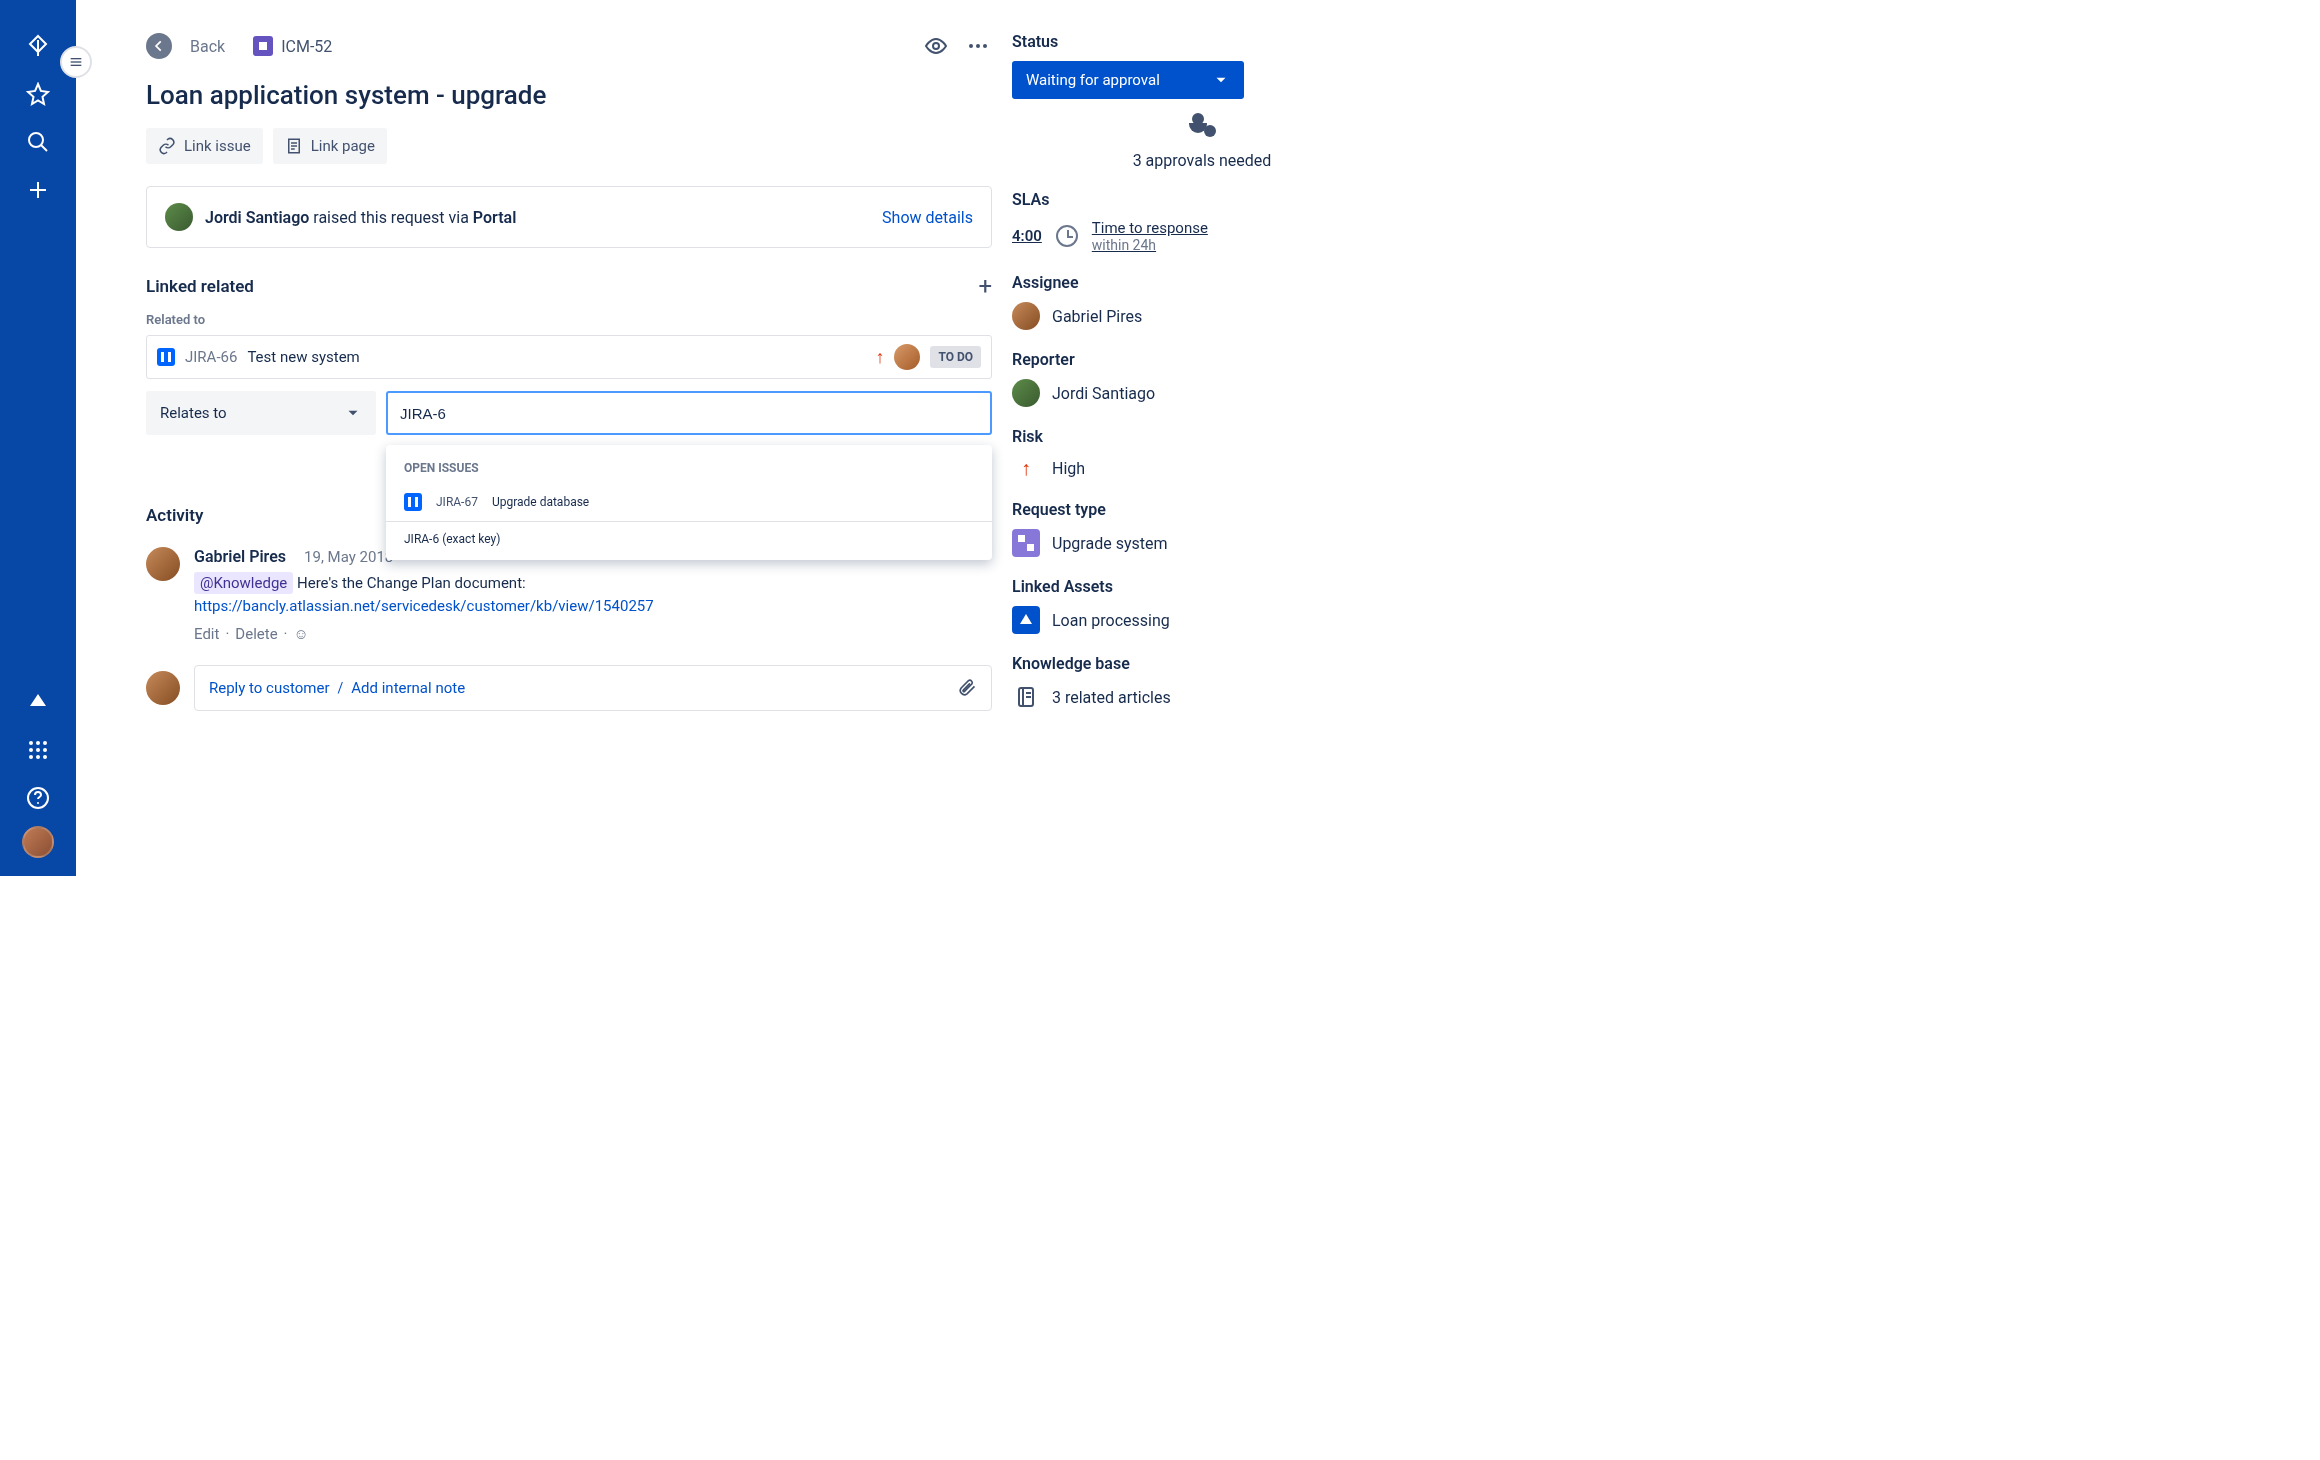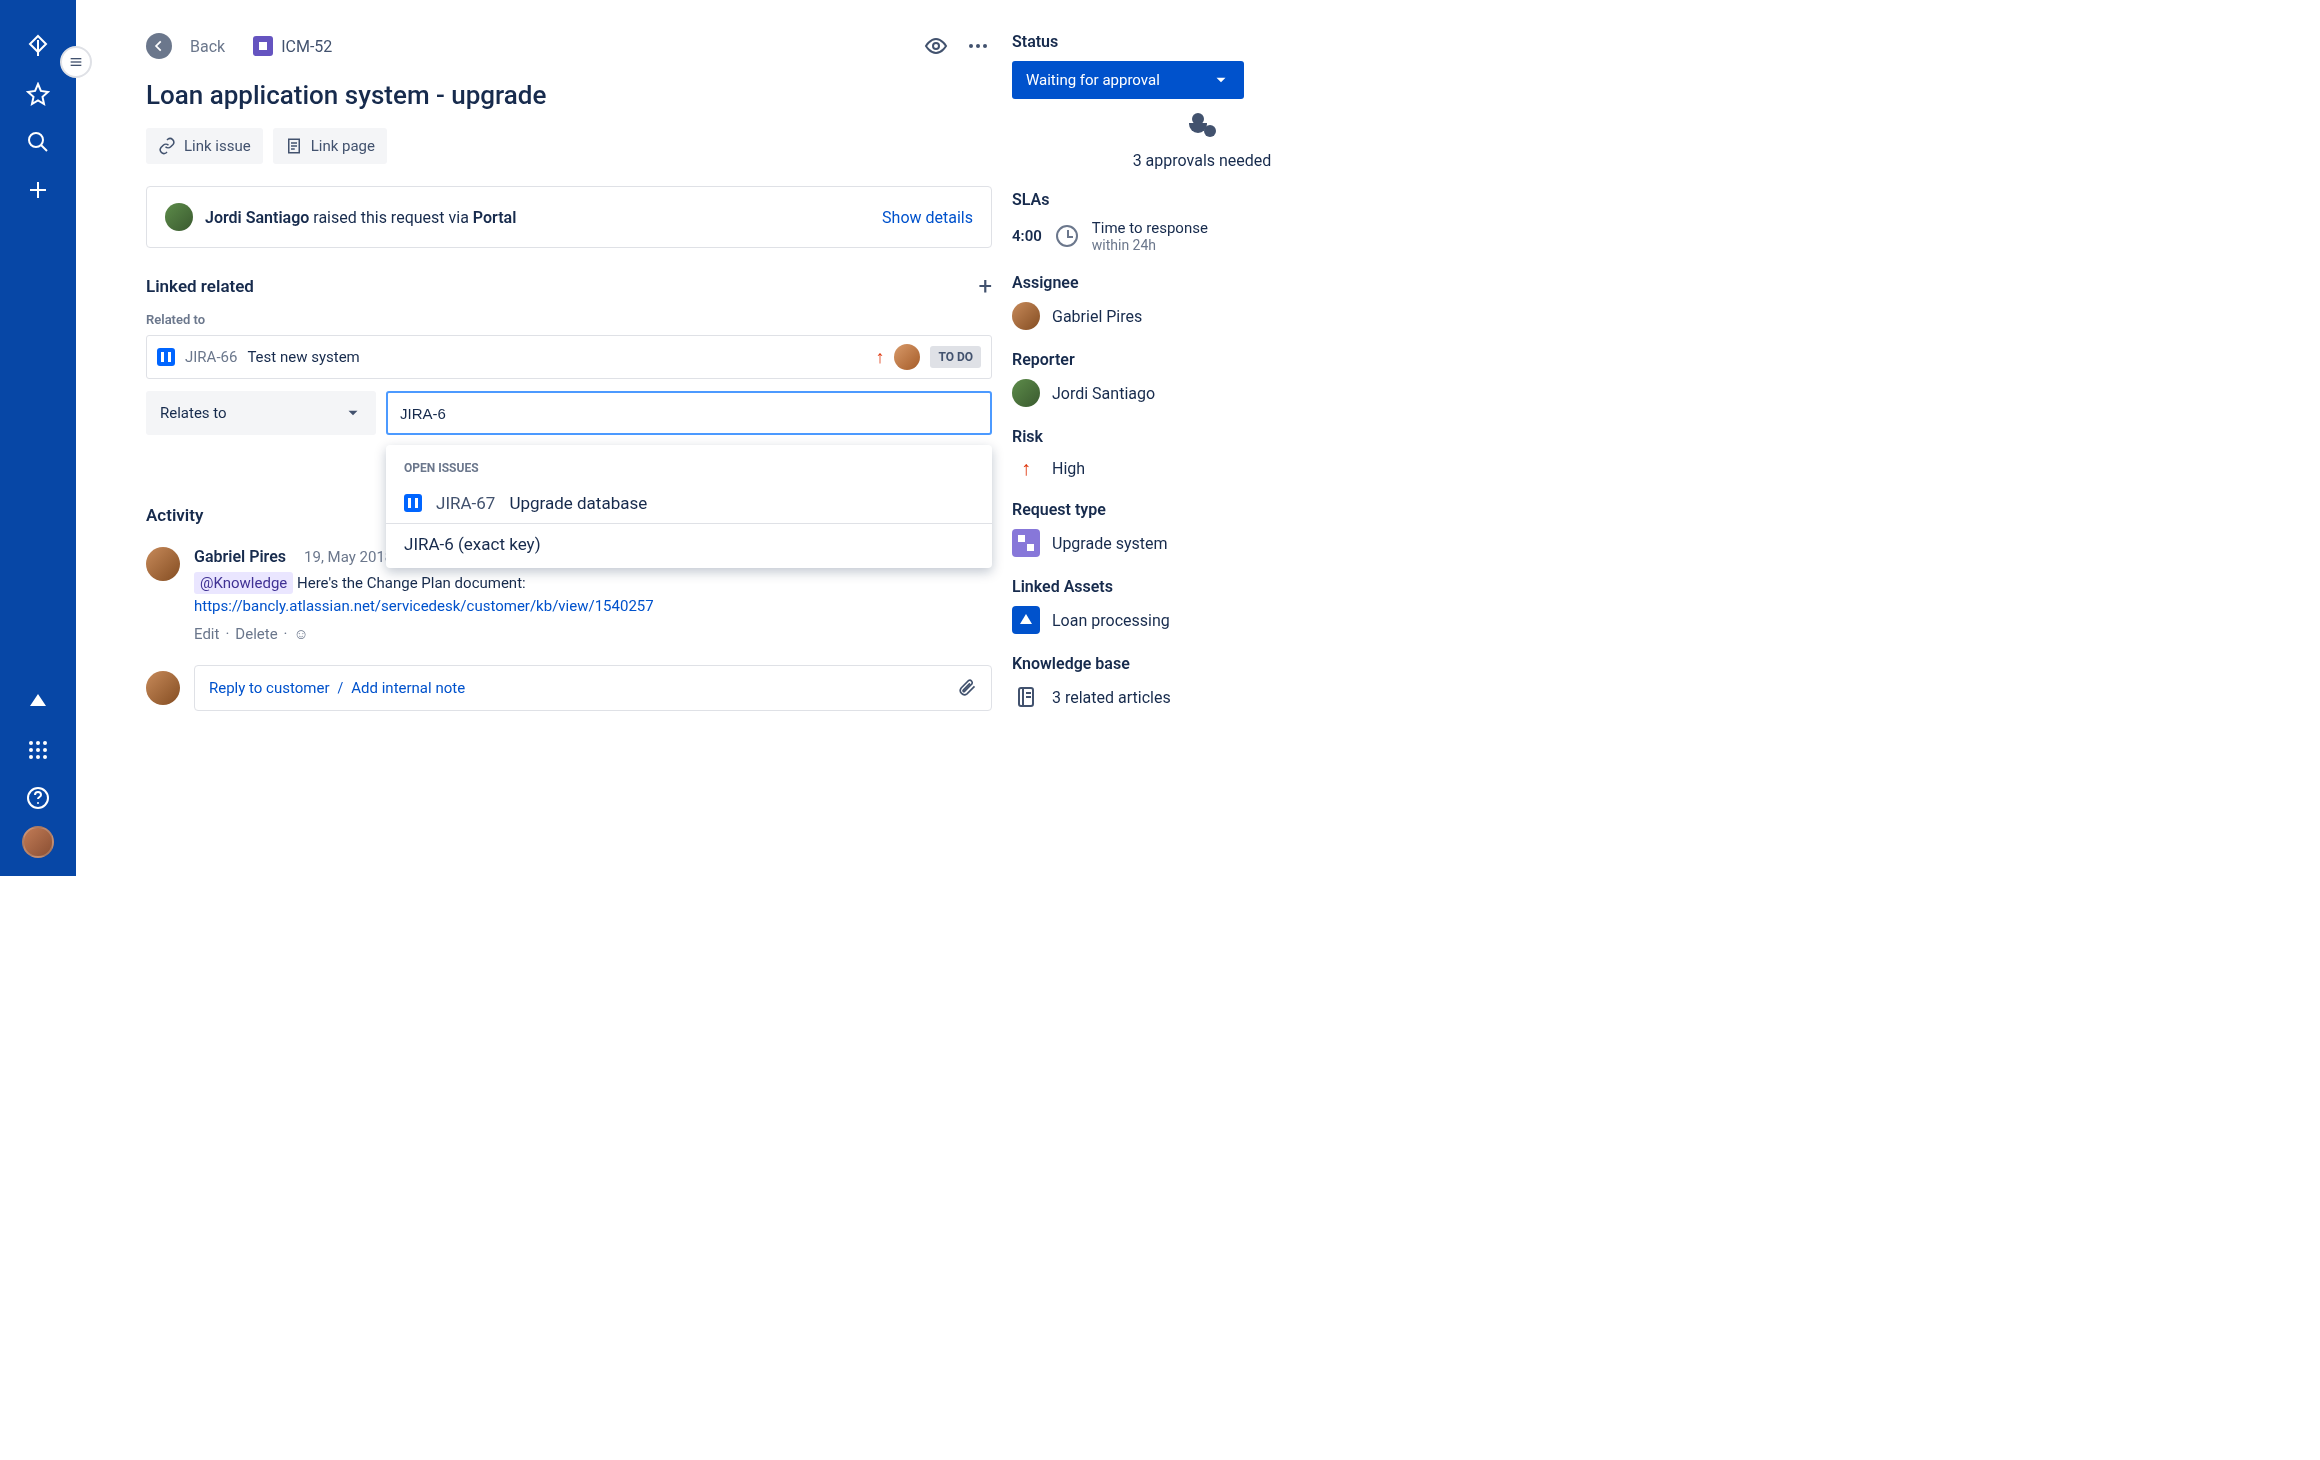--- a/index.html
+++ b/index.html
@@ -80,21 +80,21 @@
 .status-lozenge{background:#DFE1E6;color:#42526E;font-size:12px;font-weight:700;padding:4px 8px;border-radius:3px;}
 
 .link-editor{display:flex;gap:10px;margin-bottom:14px;position:relative;}
 .select-box{background:#F4F5F7;border-radius:3px;padding:0 14px;display:flex;align-items:center;justify-content:space-between;width:230px;height:44px;color:#172B4D;font-size:15px;cursor:pointer;}
 .select-box svg{width:18px;height:18px;fill:#42526E;}
 .search-input-wrap{flex:1;border:2px solid #4C9AFF;border-radius:3px;height:44px;display:flex;align-items:center;padding:2px 12px;}
 .search-input-wrap input{border:none;outline:none;font-size:15px;width:100%;color:#172B4D;}
 
 .dropdown{position:absolute;left:240px;right:0;top:54px;background:white;border-radius:4px;box-shadow:0 4px 12px rgba(9,30,66,0.25);z-index:10;}
 .dd-header{font-size:12px;font-weight:700;color:#6B778C;padding:16px 18px 8px;}
-.dd-row{padding:10px 18px;display:flex;align-items:center;gap:14px;cursor:pointer;font-size:17px;}
+.dd-row{padding:10px 18px;display:flex;align-items:center;gap:14px;cursor:pointer;font-size:12px;}
 .dd-row.border-top{border-top:1px solid #DFE1E6;margin-bottom:4px;}
 .dd-key{color:#42526E;}
 
 .activity-section{margin-top:70px;}
 .activity-title{font-size:17px;font-weight:600;margin-bottom:22px;}
 .comment{display:flex;gap:14px;margin-bottom:20px;}
 .comment-avatar{width:34px;height:34px;border-radius:50%;background:linear-gradient(135deg,#c78a5a,#844d22);flex-shrink:0;}
 .comment-body{flex:1;}
 .comment-header{display:flex;gap:18px;align-items:baseline;margin-bottom:6px;}
 .comment-author{font-weight:600;font-size:16px;}
@@ -115,21 +115,21 @@
 .field-header{font-size:16px;font-weight:600;color:#172B4D;margin-bottom:10px;margin-top:20px;}
 .field-header.first{margin-top:0;}
 .status-btn{background:#0052CC;color:white;border-radius:3px;padding:10px 14px;display:flex;align-items:center;width:232px;font-size:15px;cursor:pointer;}
 .status-btn svg{margin-left:auto;width:18px;height:18px;fill:white;}
 .approvals-row{display:flex;align-items:center;gap:14px;margin-top:14px;flex-direction:column;}
 .approvals-icon{width:28px;height:24px;position:relative;}
 .approvals-icon .head{width:12px;height:12px;border-radius:50%;background:#42526E;position:absolute;left:4px;top:0;}
 .approvals-icon .body{width:18px;height:10px;border-radius:0 0 9px 9px;background:#42526E;position:absolute;left:1px;top:10px;}
 .approvals-icon .check{width:12px;height:12px;border-radius:50%;background:#42526E;position:absolute;right:0;bottom:0;}
 .approvals-text{font-size:16px;color:#172B4D;}
-.sla-row{display:flex;align-items:center;gap:14px;}
+.sla-row{display:flex;align-items:center;gap:14px;text-decoration:underline;}
 .sla-time{font-size:15px;font-weight:600;color:#172B4D;}
 .sla-clock{width:22px;height:22px;border:2px solid #6B778C;border-radius:50%;position:relative;}
 .sla-clock::before{content:"";position:absolute;left:9px;top:3px;width:2px;height:7px;background:#6B778C;}
 .sla-clock::after{content:"";position:absolute;left:9px;top:9px;width:6px;height:2px;background:#6B778C;}
 .sla-text{font-size:15px;}
 .sla-sub{font-size:14px;color:#6B778C;}
 .person-row{display:flex;align-items:center;gap:12px;}
 .person-avatar{width:28px;height:28px;border-radius:50%;}
 .av-gp{background:linear-gradient(135deg,#c78a5a,#844d22);}
 .av-js{background:linear-gradient(135deg,#5d8c4a,#3a5a2f);}

